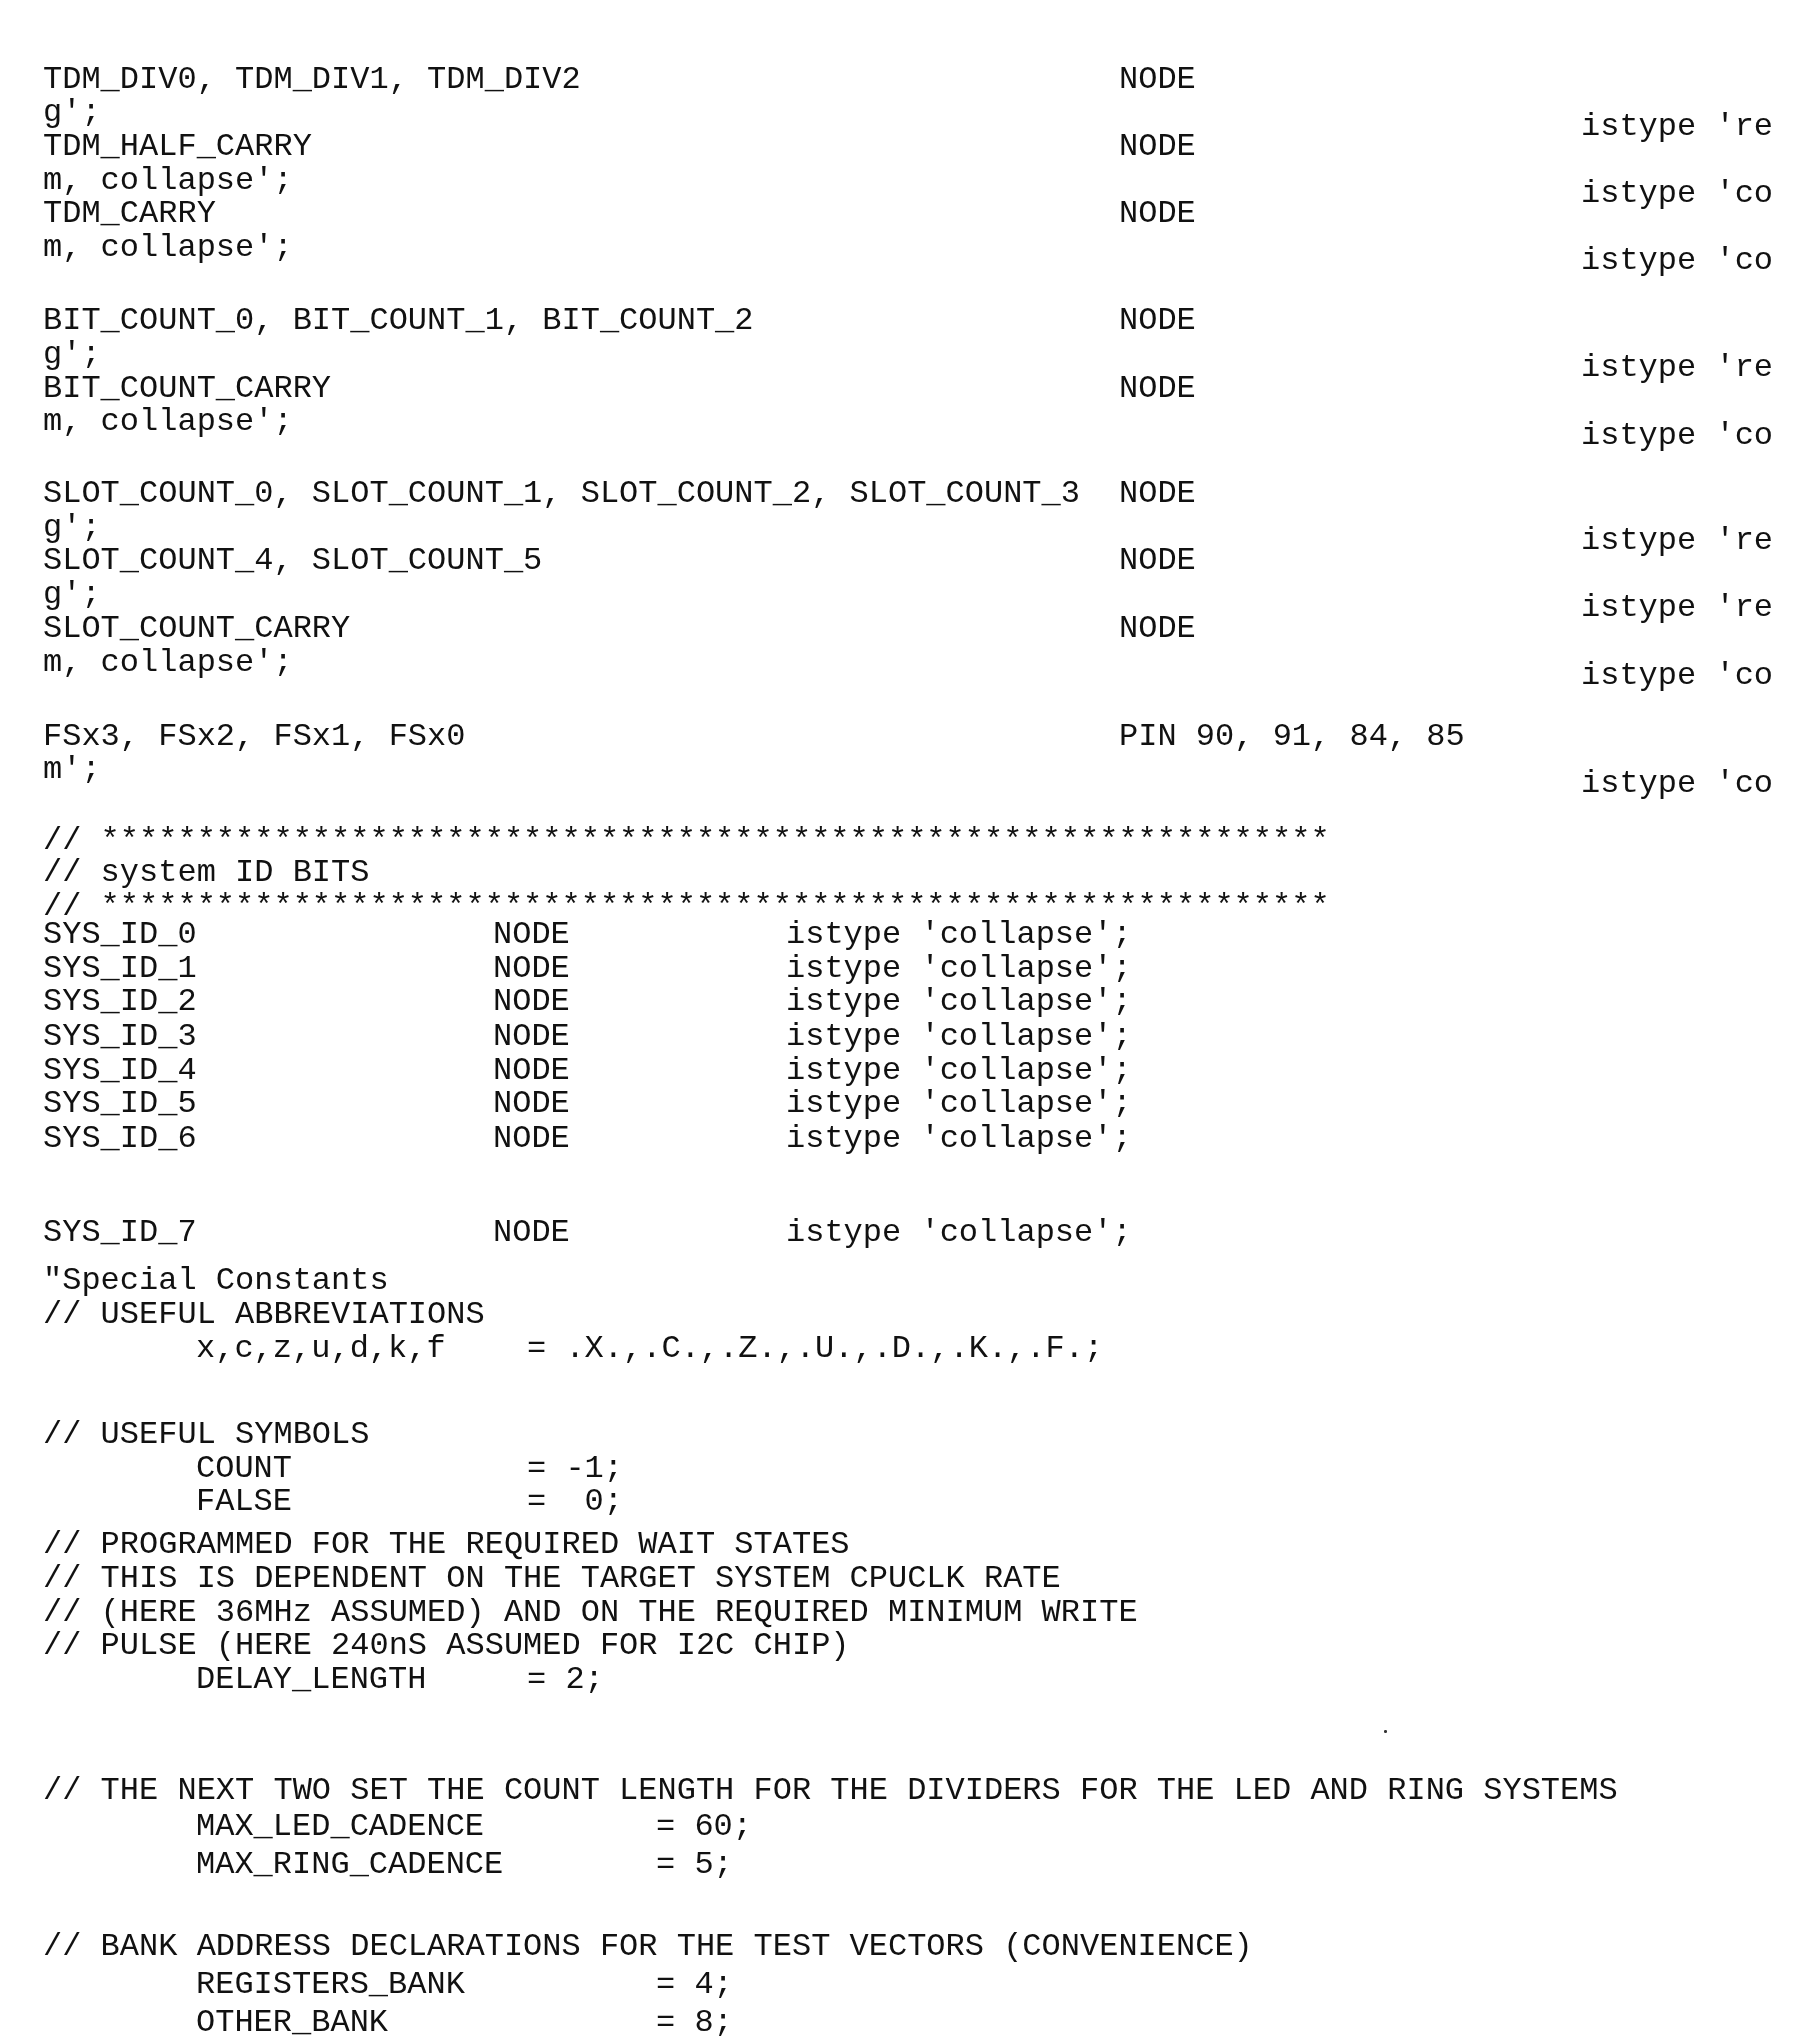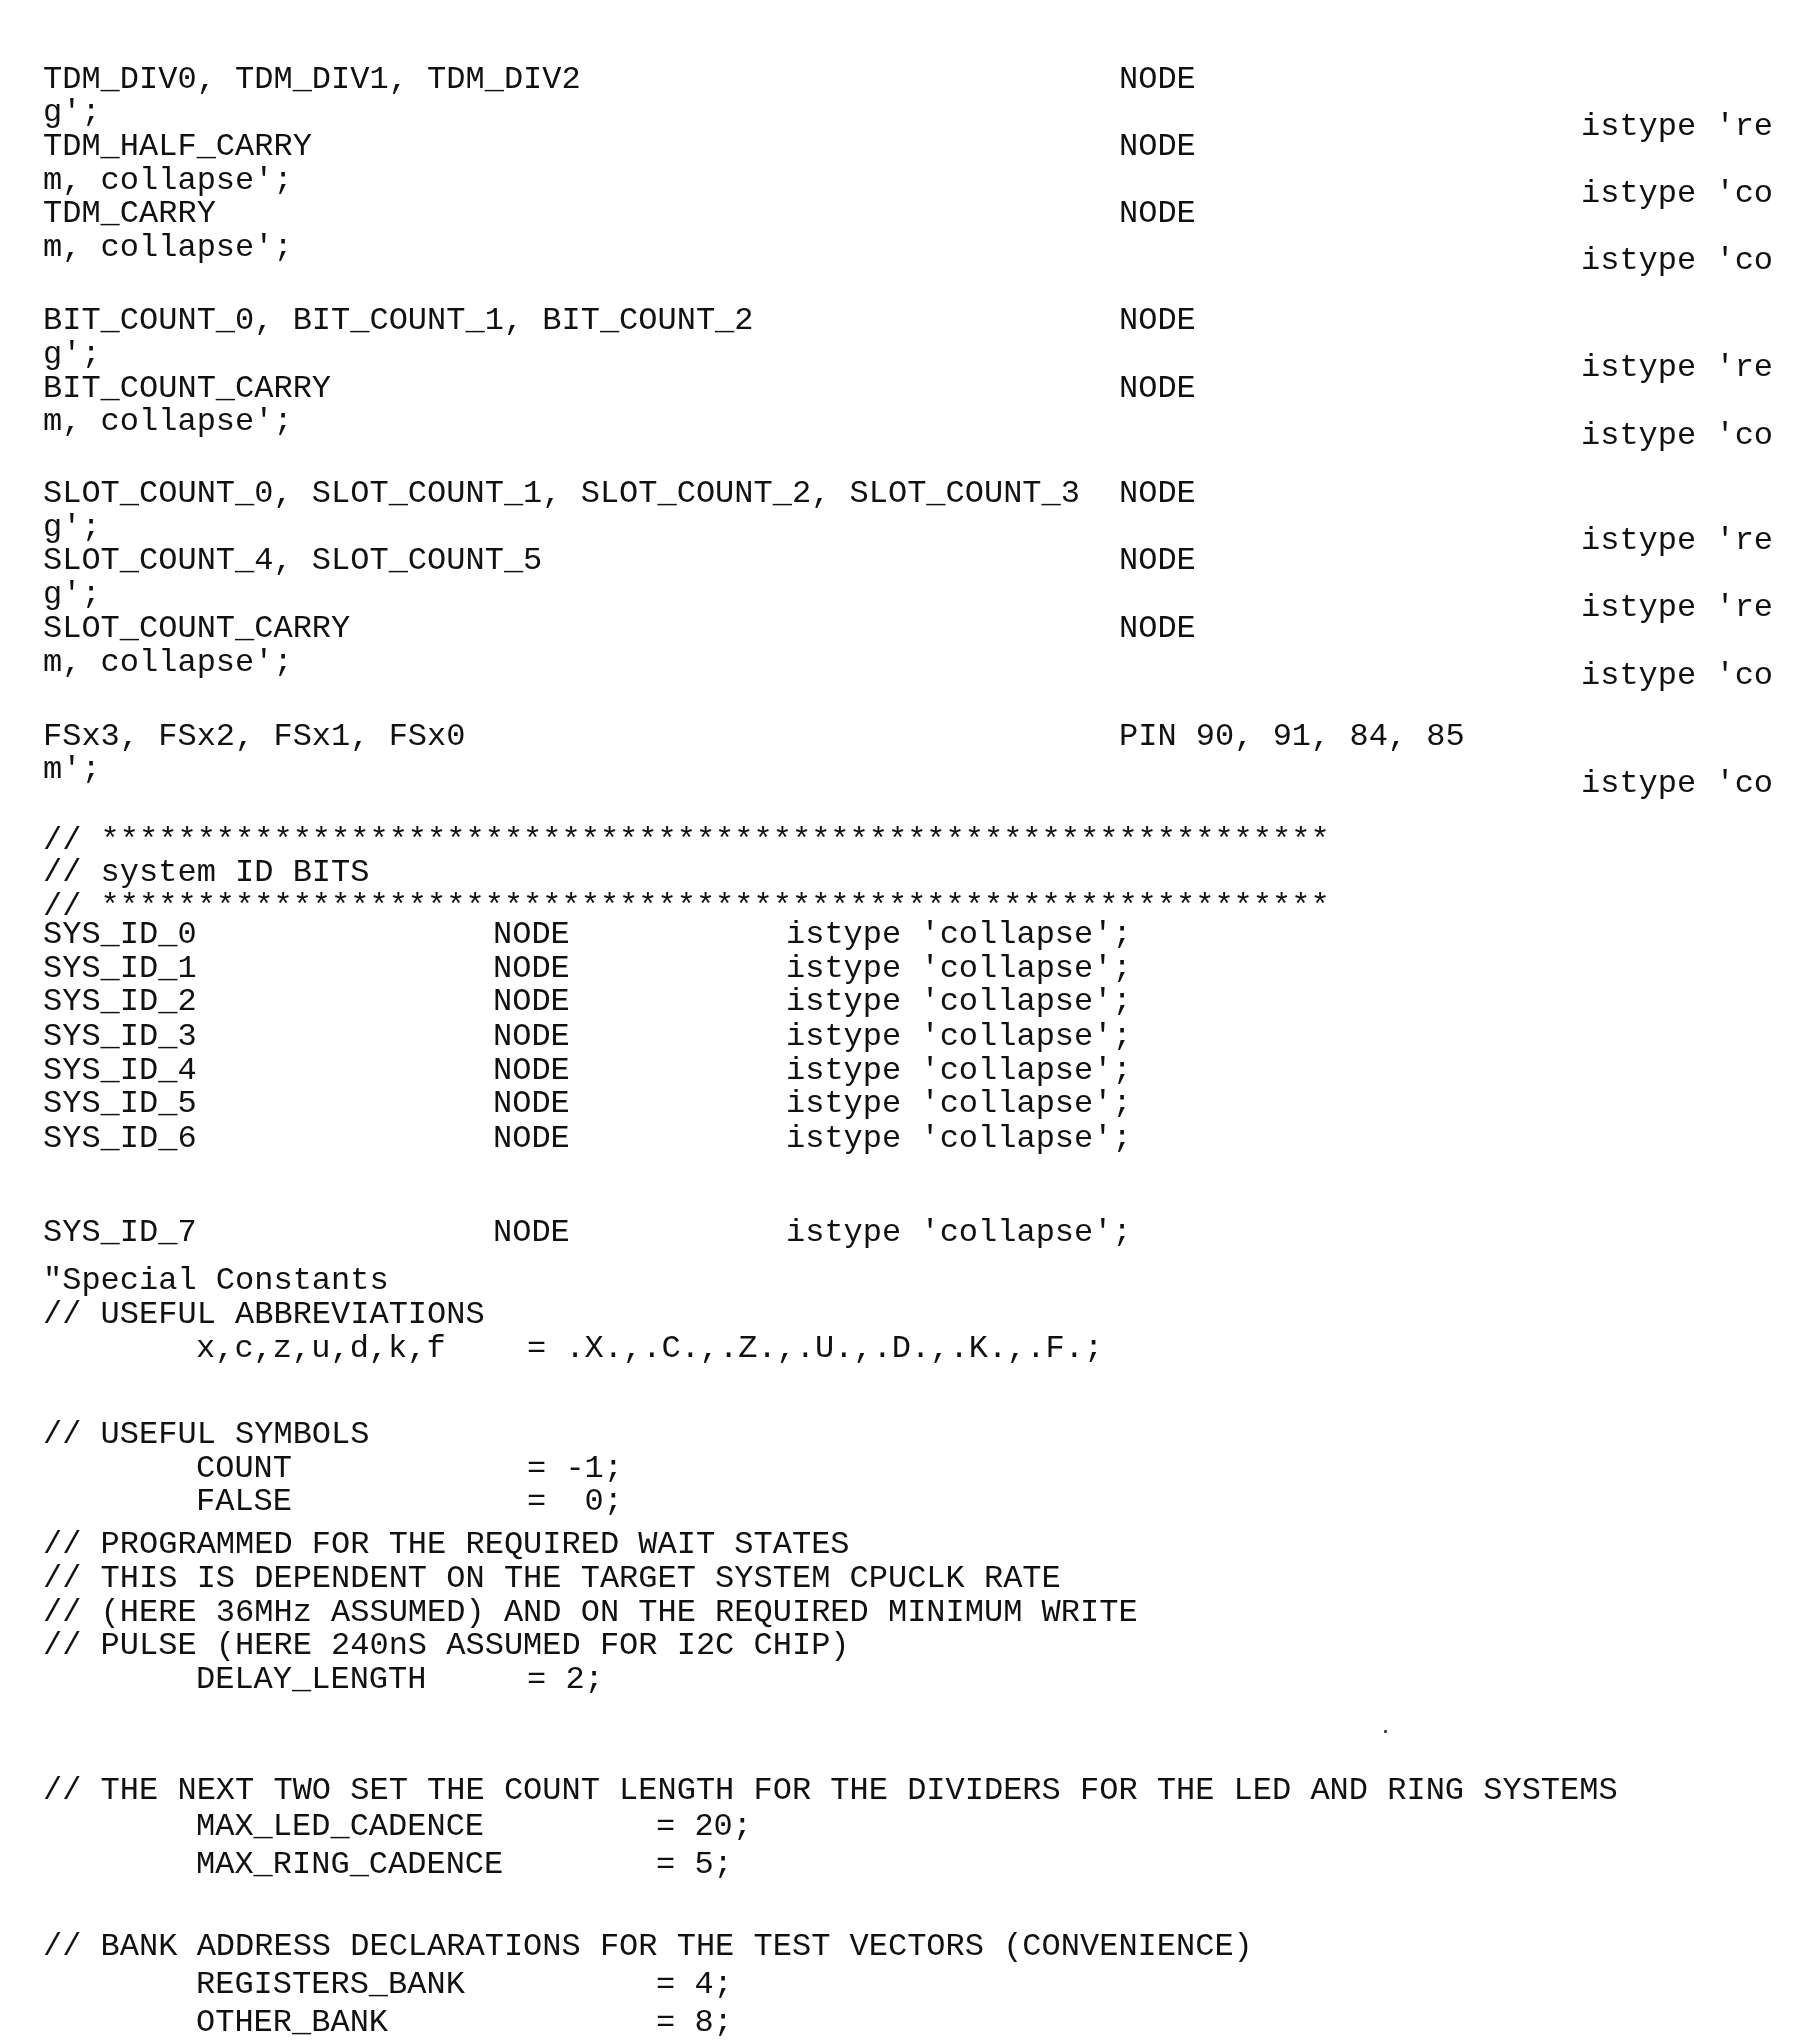--- a/index.html
+++ b/index.html
@@ -222,21 +222,21 @@
     <span class="col c-eq-short">= 2;</span>
   </div>
 
   <span class="speck" style="left:1384px; top:1730px"></span>
 
   <div class="line" style="top:1774px">
     <span class="col c0">// THE NEXT TWO SET THE COUNT LENGTH FOR THE DIVIDERS FOR THE LED AND RING SYSTEMS</span>
   </div>
   <div class="line" style="top:1810px">
     <span class="col c-indent">MAX_LED_CADENCE</span>
-    <span class="col c-eq-long">= 20;</span>
+    <span class="col c-eq-long">= 60;</span>
   </div>
   <div class="line" style="top:1848px">
     <span class="col c-indent">MAX_RING_CADENCE</span>
     <span class="col c-eq-long">= 5;</span>
   </div>
 
   <div class="line" style="top:1930px">
     <span class="col c0">// BANK ADDRESS DECLARATIONS FOR THE TEST VECTORS (CONVENIENCE)</span>
   </div>
   <div class="line" style="top:1968px">

